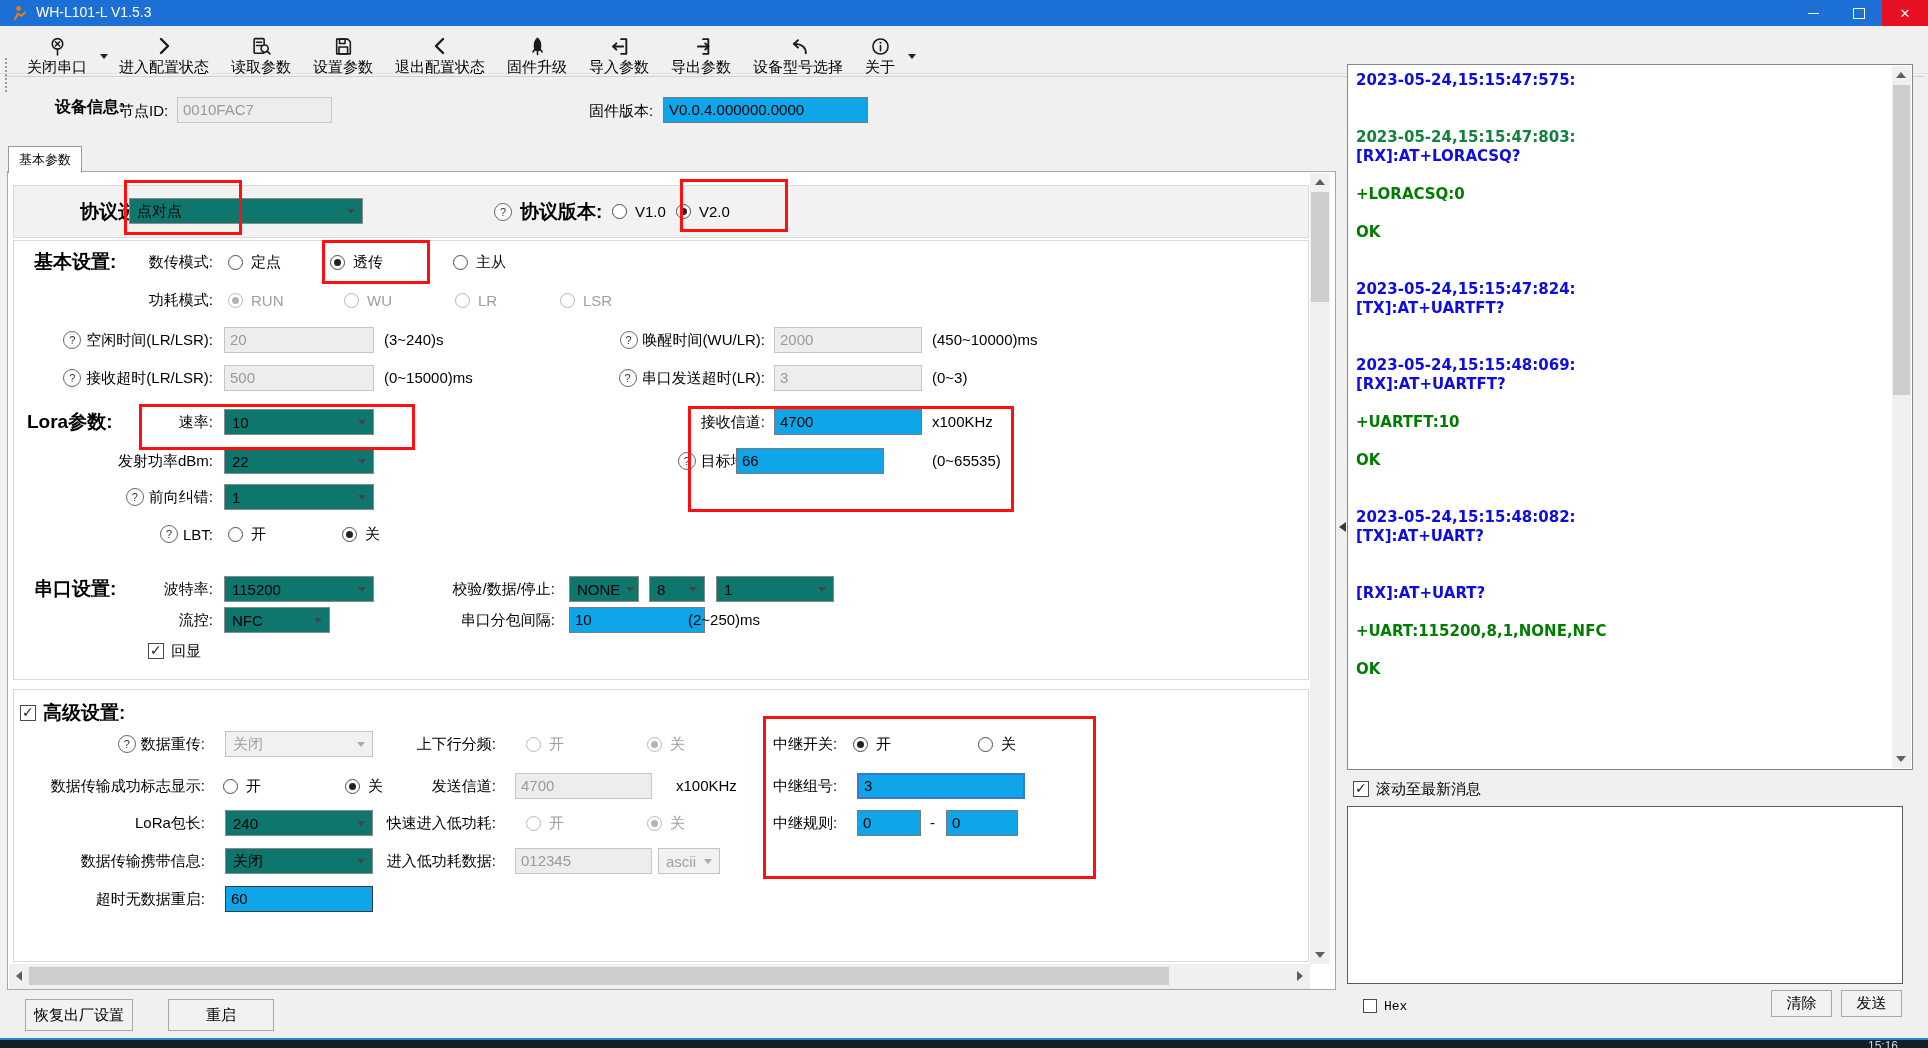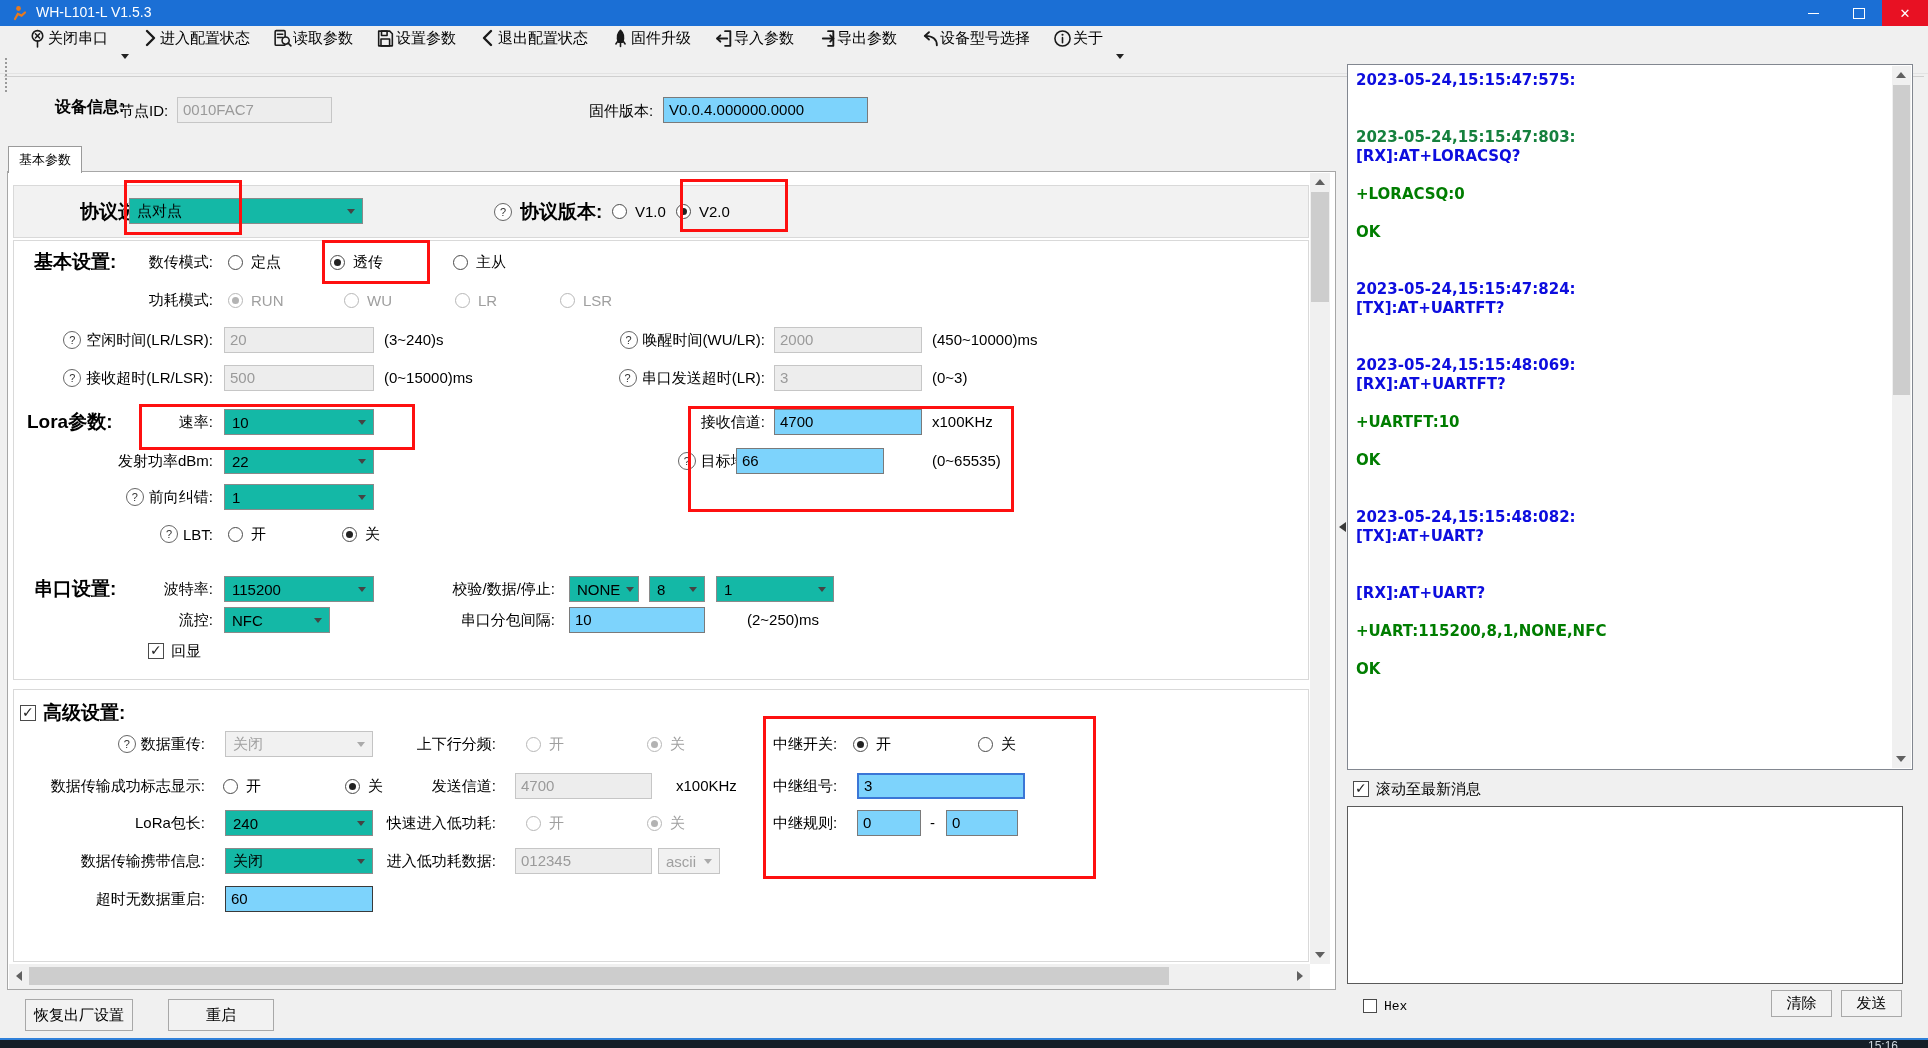--- a/index.html
+++ b/index.html
@@ -9,33 +9,33 @@
   
   .titlebar{position:absolute;left:0;top:0;width:1928px;height:26px;background:#1b6fd5;color:#fff;z-index:5}
   .title-text{position:absolute;left:36px;top:4px;font-size:14px}
   .win-btn{position:absolute;top:0;width:46px;height:26px;display:flex;align-items:center;justify-content:center;color:#fff}
   .wb-min{left:1790px}.wb-max{left:1836px}.wb-close{left:1882px;background:#e81123;font-size:13px}
   .glyph-min{width:11px;border-bottom:1.5px solid #fff}
   .glyph-max{width:10px;height:9px;border:1.2px solid #fff}
   
   .toolbar{position:absolute;left:0;top:26px;width:1928px;height:48px;background:#f0f0f0;display:flex;align-items:flex-start;padding-left:16px;box-sizing:border-box;border-bottom:1px solid #e3e3e3}
   .grip{position:absolute;left:4px;top:32px;width:4px;height:36px;background-image:repeating-linear-gradient(#9a9a9a 0 2px,transparent 2px 4px);background-size:2px 100%;background-repeat:no-repeat;background-position:1px 0}
-  .titem{display:flex;flex-direction:row;align-items:center;padding:0 11px 0 11px;position:relative}
+  .titem{display:flex;flex-direction:column;align-items:center;padding:8px 11px 0 11px;position:relative}
   .ticon{height:24px;display:flex;align-items:center}
   .tlabel{font-size:15px;margin-top:0px;white-space:nowrap}
   .tcaret{width:0;height:0;border-left:4px solid transparent;border-right:4px solid transparent;border-top:5px solid #222;align-self:center;margin:14px 0 0 2px}
   .ticon svg{stroke:#1a1a1a;fill:none;stroke-width:1.5;stroke-linecap:round;stroke-linejoin:round}
   
   .sect{font-weight:bold;font-size:19px}
   .client-top{position:absolute;left:4px;top:76px;width:1920px;height:0;border-top:1px solid #cfcfcf}
   
-  .input{position:absolute;height:26px;border:1px solid #7a7a7a;background:#7dd3fc;font-size:15px;line-height:24px;padding:0 5px;box-sizing:border-box;white-space:nowrap;overflow:hidden}
+  .input{position:absolute;height:26px;border:1px solid #7a7a7a;background:#0ea5e9;font-size:15px;line-height:24px;padding:0 5px;box-sizing:border-box;white-space:nowrap;overflow:hidden}
   .input.dis{background:#ededed;border-color:#c6c6c6;color:#9a9a9a}
   .input.focus{border:2px solid #3b76d6;line-height:22px}
-  .combo{position:absolute;height:26px;border:1px solid #8a8a8a;background:#14b8a6;display:flex;align-items:center;justify-content:space-between;padding:0 7px;font-size:15px;box-sizing:border-box;white-space:nowrap}
+  .combo{position:absolute;height:26px;border:1px solid #8a8a8a;background:#0f766e;display:flex;align-items:center;justify-content:space-between;padding:0 7px;font-size:15px;box-sizing:border-box;white-space:nowrap}
   .combo .car{width:0;height:0;border-left:4.5px solid transparent;border-right:4.5px solid transparent;border-top:5.5px solid #444;margin-left:6px;flex:none}
   .combo.dis{color:#a0a0a0;border-color:#c4c4c4;background:#f1f1f1}
   .combo.dis .car{border-top-color:#aaa}
   .radio{position:absolute;display:flex;align-items:center;gap:8px;height:26px;white-space:nowrap}
   .rc{width:15px;height:15px;border-radius:50%;border:1px solid #4a4a4a;background:#fff;box-sizing:border-box;position:relative;flex:none}
   .radio.sel .rc::after{content:"";position:absolute;left:3px;top:3px;width:7px;height:7px;border-radius:50%;background:#222}
   .radio.dis{color:#9f9f9f}.radio.dis .rc{border-color:#b7b7b7}
   .radio.dis.sel .rc::after{background:#b3b3b3}
   .cb{width:16px;height:16px;border:1px solid #4a4a4a;background:#fff;box-sizing:border-box;position:relative;flex:none}
   .cb.on::after{content:"✓";position:absolute;left:1px;top:-2px;font-size:14px;color:#222}
@@ -362,21 +362,21 @@
   </div>
 
   <div class="row" style="top:435px">
     <div class="lblr" style="left:30px;width:175px">流控:</div>
     <div class="combo" style="left:216px;top:0;width:106px">
         <span>NFC</span>
         <span class="car"></span>
       </div>
     <div class="lblr" style="left:330px;width:217px">串口分包间隔:</div>
     <div class="input" style="left:561px;top:0;width:136px">10</div>
-    <div class="hint" style="left:739px">(2~250)ms</div>
+    <div class="hint" style="left:680px">(2~250)ms</div>
   </div>
 
   <div class="row" style="top:466px">
     <div class="chkrow" style="left:140px">
         <span class="cb on"></span>
         <span>回显</span>
       </div>
   </div>
 
   <div class="gbox" style="left:5px;top:517px;width:1296px;height:273px"></div>

